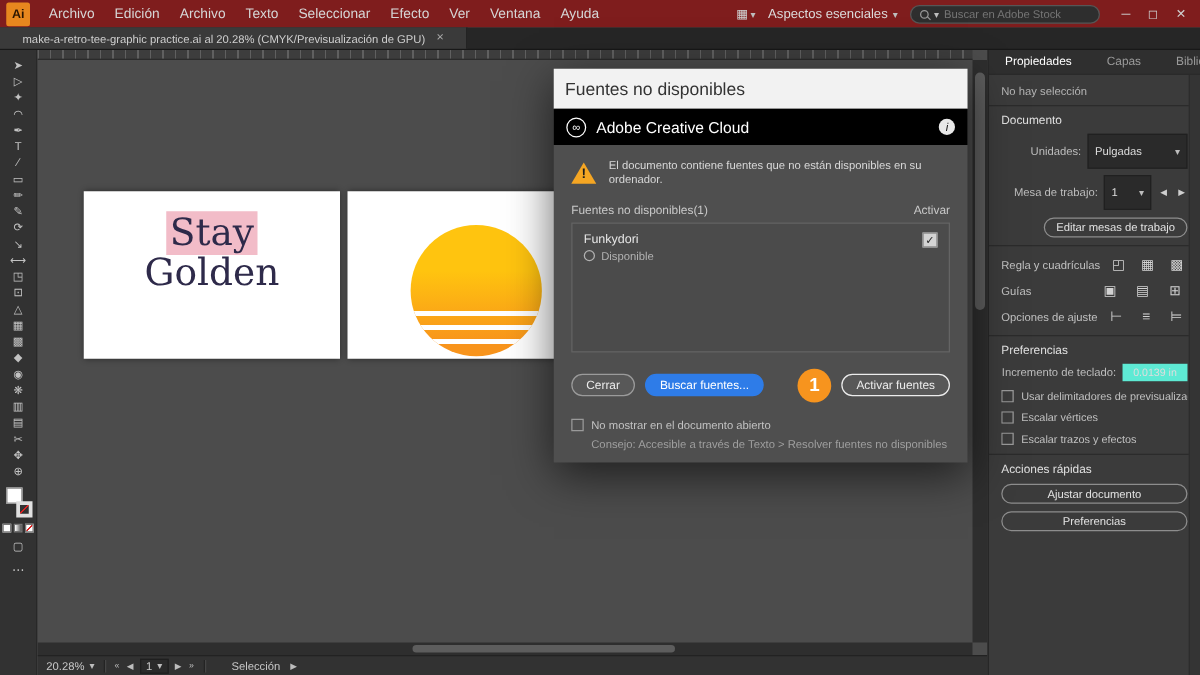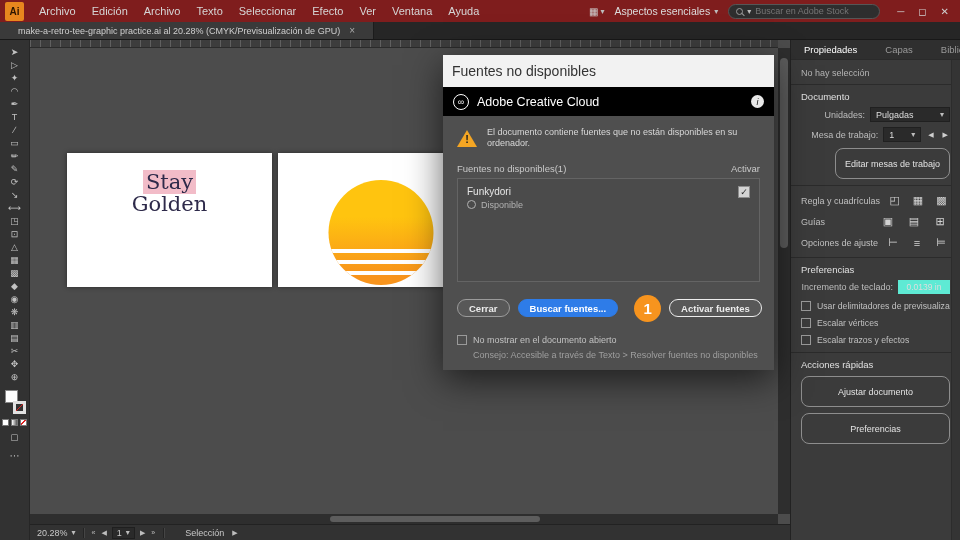--- a/index.html
+++ b/index.html
@@ -55,21 +55,21 @@
 
   
   .canvas { flex:1; position:relative; background:#4c4c4c; overflow:hidden; }
   .ruler-h { position:absolute; top:0; left:0; right:12px; height:8px; background:#3d3d3d;
              border-bottom:1px solid #2b2b2b;
              background-image:repeating-linear-gradient(to right,#606060 0 1px,transparent 1px 10px); }
   .artboard { position:absolute; width:205px; height:134px; background:#ffffff; box-shadow:0 0 5px rgba(0,0,0,.45); }
   .ab1 { left:37px; top:113px; }
   .ab2 { left:248px; top:113px; }
   .headline { text-align:center; padding-top:18px; font-family:"DejaVu Serif", serif;
-              font-size:21px; line-height:1.07; color:#2E2A4A; }
+              font-size:30px; line-height:1.07; color:#2E2A4A; }
   .hl-stay { background:#F2BCC8; padding:0 3px; }
   .sun { position:absolute; left:50%; top:27px; transform:translateX(-50%); width:105px; height:105px;
          border-radius:50%; background:linear-gradient(#FFC40F 35%, #F8941C 90%); overflow:hidden; }
   .sun-stripes { position:absolute; left:0; right:0; bottom:5px; height:38px;
                  background:repeating-linear-gradient(to bottom, transparent 0 7px, #fff 7px 11px); }
 
   .vscroll { position:absolute; top:8px; right:0; width:12px; bottom:26px; background:#2e2e2e; }
   .vthumb { position:absolute; top:10px; left:2px; right:2px; height:190px; background:#5d5d5d; border-radius:5px; }
   .hscroll { position:absolute; left:0; right:12px; bottom:16px; height:10px; background:#2e2e2e; }
   .hthumb { position:absolute; top:2px; bottom:2px; left:300px; width:210px; background:#5d5d5d; border-radius:4px; }
@@ -106,21 +106,21 @@
   .fonts-list { height:104px; background:#4b4b4b; border:1px solid #646464; padding:7px 9px; }
   .font-row { display:flex; align-items:flex-start; }
   .font-meta { flex:1; }
   .font-name { color:#e6e6e6; font-size:10px; }
   .font-status { display:flex; align-items:center; gap:5px; margin-top:3px; color:#b2b2b2; font-size:9px; }
   .sync-ico { width:9px; height:9px; border:1px solid #b2b2b2; border-radius:50%; display:inline-block; }
   .checkbox { width:12px; height:12px; background:#d4d4d4; border:1px solid #8d8d8d; color:#2b2b2b;
               font-size:9px; line-height:11px; text-align:center; }
   .btn-row { display:flex; align-items:center; gap:8px; margin-top:13px; }
   .btn { height:18px; padding:0 11px; border-radius:10px; background:#585858; border:1px solid #9b9b9b;
-         color:#ececec; font-size:9.5px; display:flex; align-items:center; white-space:nowrap;font-weight:bold; }
+         color:#ececec; font-size:9.5px; display:flex; align-items:center; white-space:nowrap; }
   .btn-blue { background:#2E7CE8; border-color:#2E7CE8; color:#fff; }
   .btn-activate { border:1.5px solid #ececec; }
   .flex-sp { flex:1; }
   .annot { width:27px; height:27px; border-radius:50%; background:#F7941E; color:#fff; font-weight:bold;
            font-size:15px; display:flex; align-items:center; justify-content:center; flex:none; }
   .dlg-check { display:flex; align-items:center; gap:6px; margin-top:13px; color:#c2c2c2; font-size:9px; }
   .small-box { width:10px; height:10px; border:1px solid #9a9a9a; flex:none; }
   .dlg-tip { margin-top:5px; padding-left:16px; color:#9f9f9f; font-size:9px; }
 
   
@@ -129,25 +129,25 @@
   .panel-tabs { height:20px; background:#2f2f2f; display:flex; align-items:center; gap:18px; padding:0 8px;
                 font-size:9.5px; border-bottom:1px solid #2a2a2a; }
   .panel-tabs .ptab { padding:0 5px; color:#9a9a9a; }
   .panel-tabs .active { color:#fff; }
   .panel-body { padding:5px 10px 0; }
   .no-sel { font-size:9px; color:#b5b5b5; margin:3px 0 5px; }
   .pdiv { border:none; border-top:1px solid #2b2b2b; margin:6px -10px; }
   .sec-title { color:#e0e0e0; font-size:9.5px; margin:2px 0 5px; }
   .prow { display:flex; align-items:center; margin:5px 0; gap:5px; }
   .plbl { flex:1; text-align:right; font-size:9px; color:#bdbdbd; white-space:nowrap; }
-  .dropdown { width:80px; height:15px; background:#2a2a2a; border:1px solid #202020; display:flex;
+  .dropdown { width:80px; height:28px; background:#2a2a2a; border:1px solid #202020; display:flex;
               align-items:center; justify-content:space-between; padding:0 5px; font-size:9px; color:#dddddd; flex:none; }
   .dd-small { width:38px; }
   .nav-arr { font-size:7px; color:#cfcfcf; padding:0 2px; }
-  .panel-btn { display:flex; align-items:center; justify-content:center; height:31px; border:1px solid #8d8d8d;
+  .panel-btn { display:flex; align-items:center; justify-content:center; height:16px; border:1px solid #8d8d8d;
                border-radius:8px; color:#e2e2e2; font-size:9px; padding:0 9px; background:transparent;
                margin:6px 0 2px auto; width:fit-content; }
   .panel-btn.full { width:100%; margin:6px 0 0; }
   .irow { display:flex; align-items:center; margin:8px 0; }
   .irow .ilbl { flex:1; font-size:9px; color:#c0c0c0; white-space:nowrap; }
   .icon-btn { width:20px; text-align:center; color:#d2d2d2; font-size:11px; margin-left:6px; }
   .kbd-field { width:52px; height:14px; background:#2a2a2a; border:7px solid #5eead4; color:#dddddd;
                font-size:8.5px; display:flex; align-items:center; justify-content:center; flex:none; }
   .chk-row { display:flex; align-items:center; gap:6px; margin:7px 0; font-size:8.7px; color:#c0c0c0;
              white-space:nowrap; overflow:hidden; }

